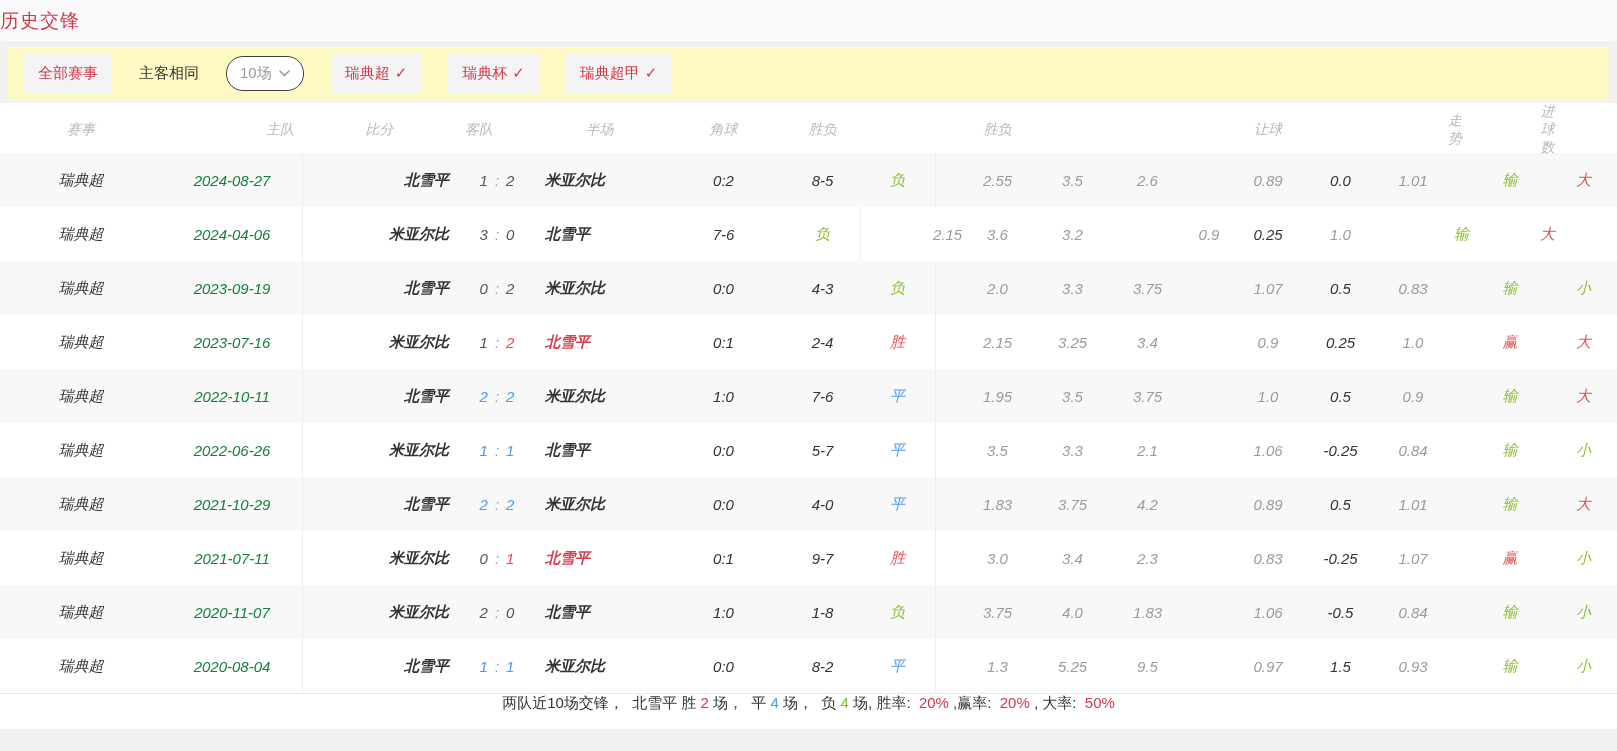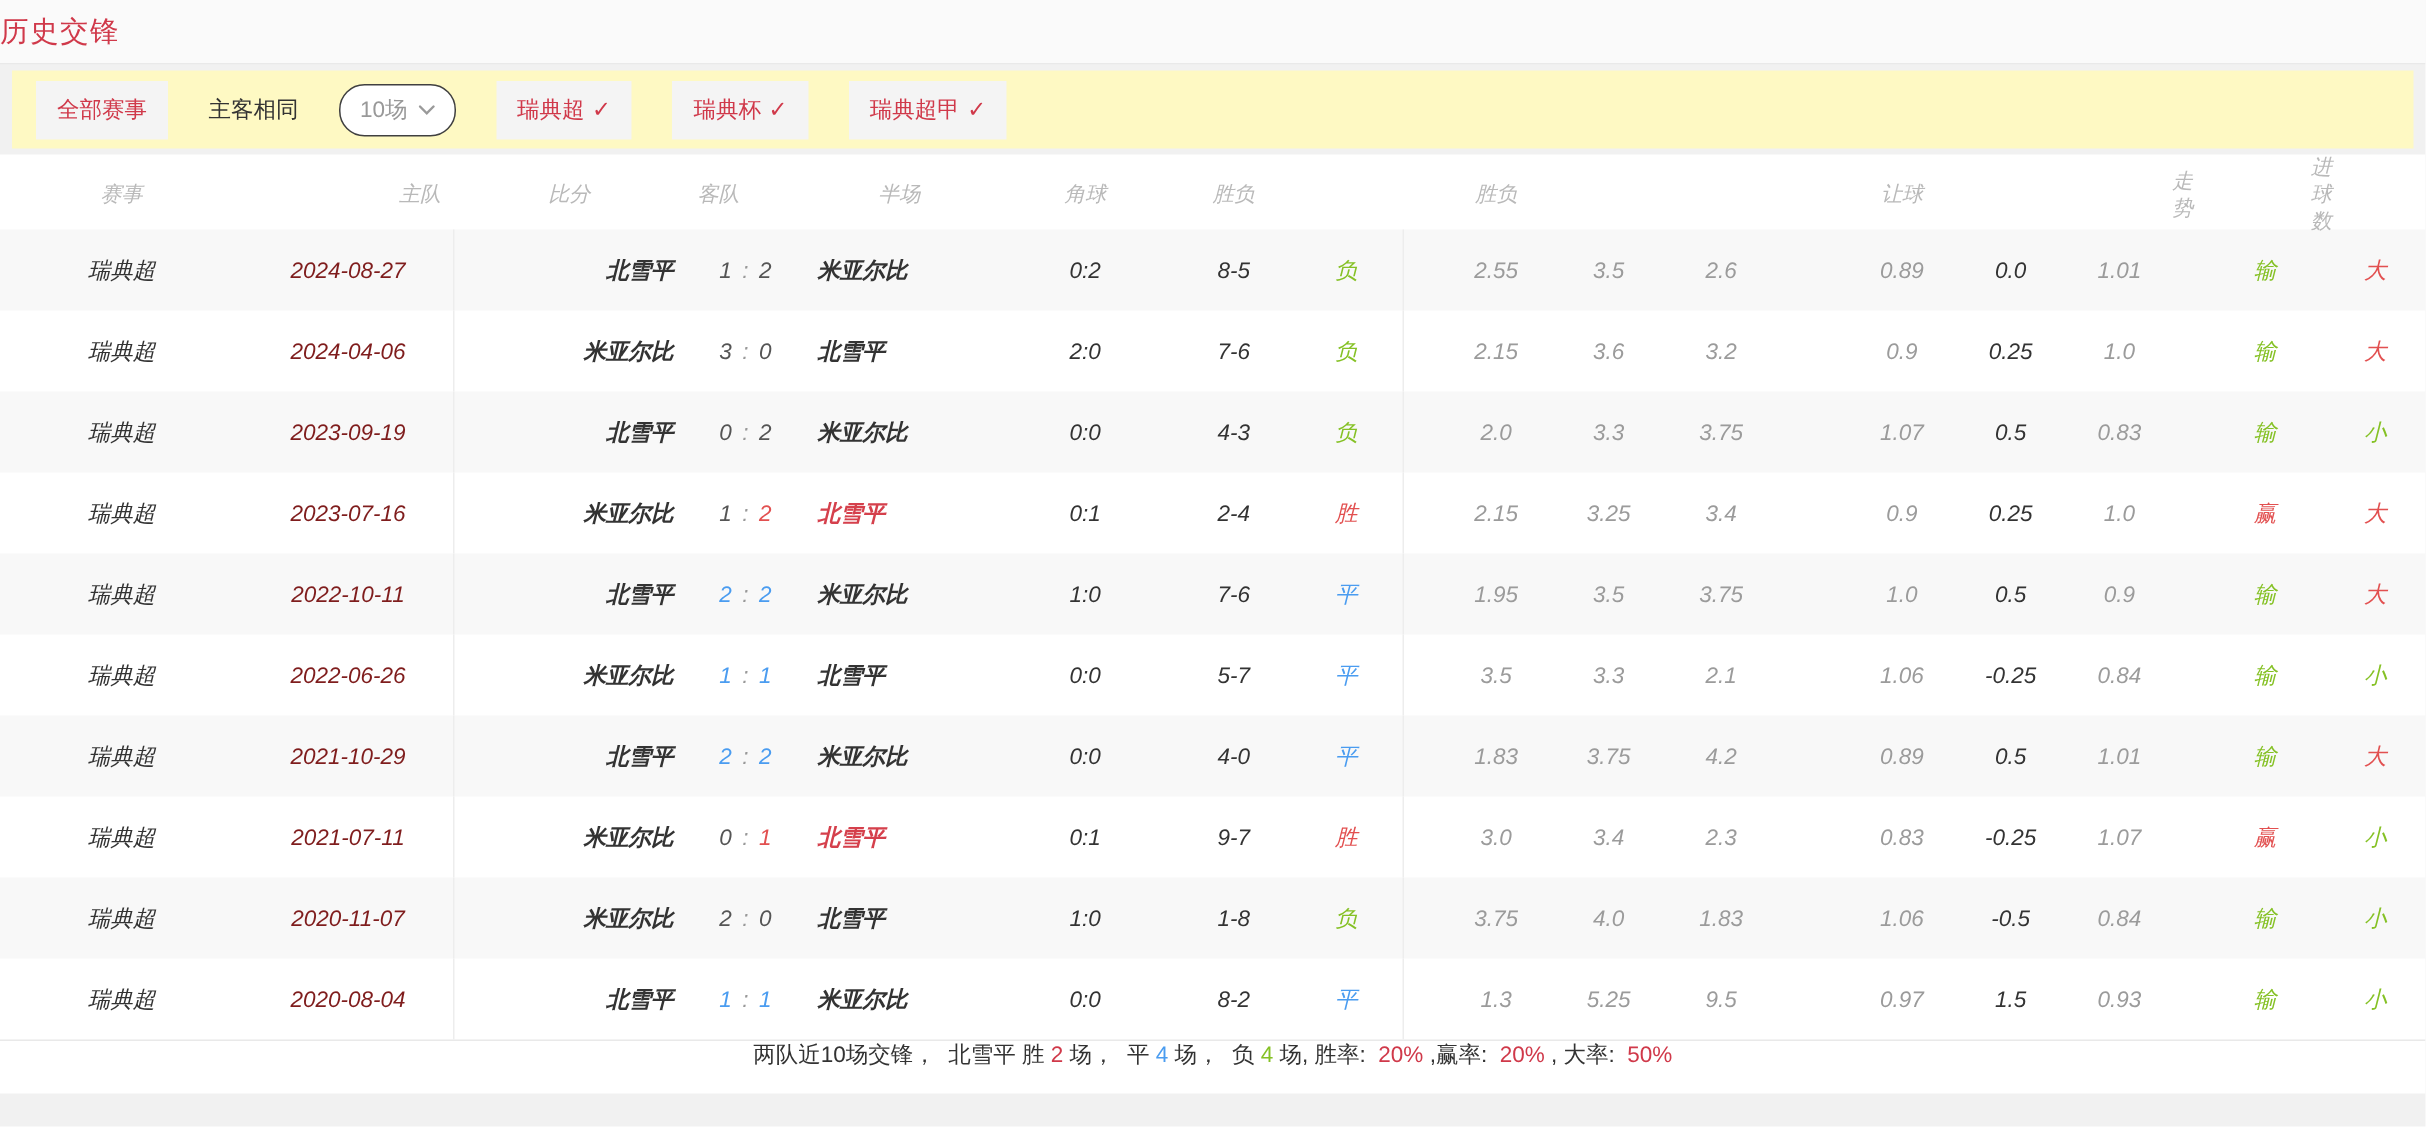--- a/index.html
+++ b/index.html
@@ -41,21 +41,21 @@
   }
   .hdr { height: 50px; }
   .hdr .cell { color: #b9b9b9; font-size: 14px; font-weight: 400; }
   .row { height: 54px; }
   .row:nth-child(odd) { background: #f8f8f8; }
   .cell { display: flex; align-items: center; justify-content: center; font-size: 15px; color: #333; }
   .cell.home { justify-content: flex-end; padding-right: 8px; }
   .cell.away { justify-content: flex-start; padding-left: 8px; }
   .row .cell.home, .row .cell.sp1 { border-left: 1px solid #ededed; }
   .row .cell.home, .row .cell.away { font-weight: 700; color: #333; }
-  .row .cell.date { color: #7f1d1d; }
+  .row .cell.date { color: #15803d; }
   .row .cell.odds { color: #9b9b9b; text-align: center; }
   .row .cell.hline { color: #333; }
   .score-wrap { display: inline-flex; gap: 7px; align-items: center; }
   .score-wrap .num { color: #555; }
   .score-wrap .colon { color: #999; }
   .sc-draw .num { color: var(--draw-blue); }
   .sc-awaywin .num.a { color: var(--win-red); }
   .team-red { color: var(--team-red) !important; }
   .t-r { color: var(--win-red); }
   .t-g { color: var(--lose-green); }
@@ -159,21 +159,20 @@
         <div class="cell date">2024-04-06</div>
         <div class="cell home">米亚尔比</div>
         <div class="cell score">
           <span class="score-wrap ">
             <span class="num h">3</span>
             <span class="colon">:</span>
             <span class="num a">0</span>
           </span>
         </div>
         <div class="cell away">北雪平</div>
-        <div class="cell half">2:0</div>
         <div class="cell corner">7-6</div>
         <div class="cell result t-g">负</div>
         <div class="cell sp1"></div>
         <div class="cell o1 odds">2.15</div>
         <div class="cell o2 odds">3.6</div>
         <div class="cell o3 odds">3.2</div>
         <div class="cell sp2"></div>
         <div class="cell h1 odds">0.9</div>
         <div class="cell h2 hline">0.25</div>
         <div class="cell h3 odds">1.0</div>

